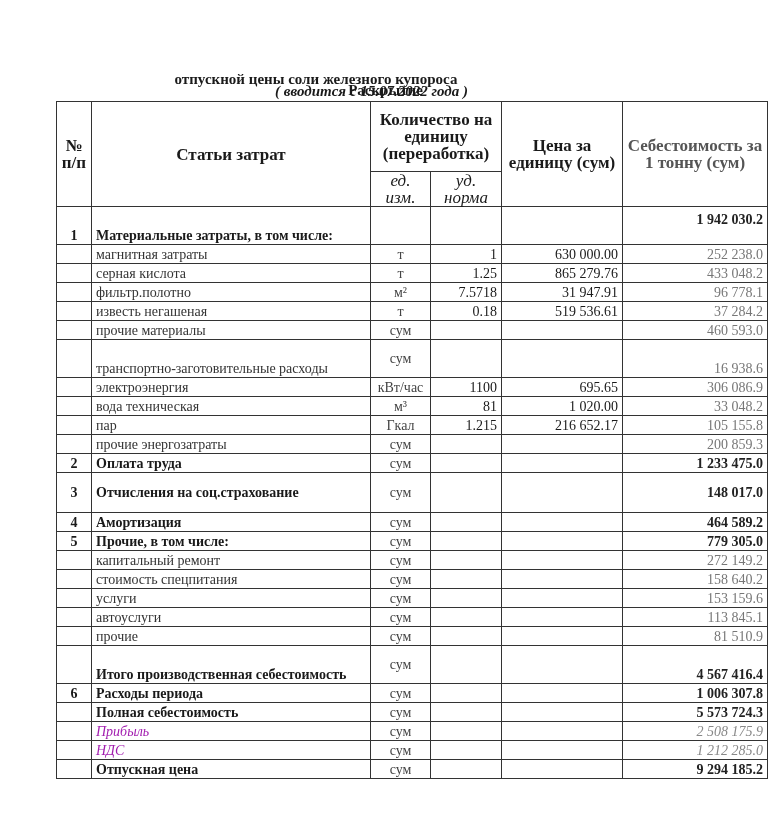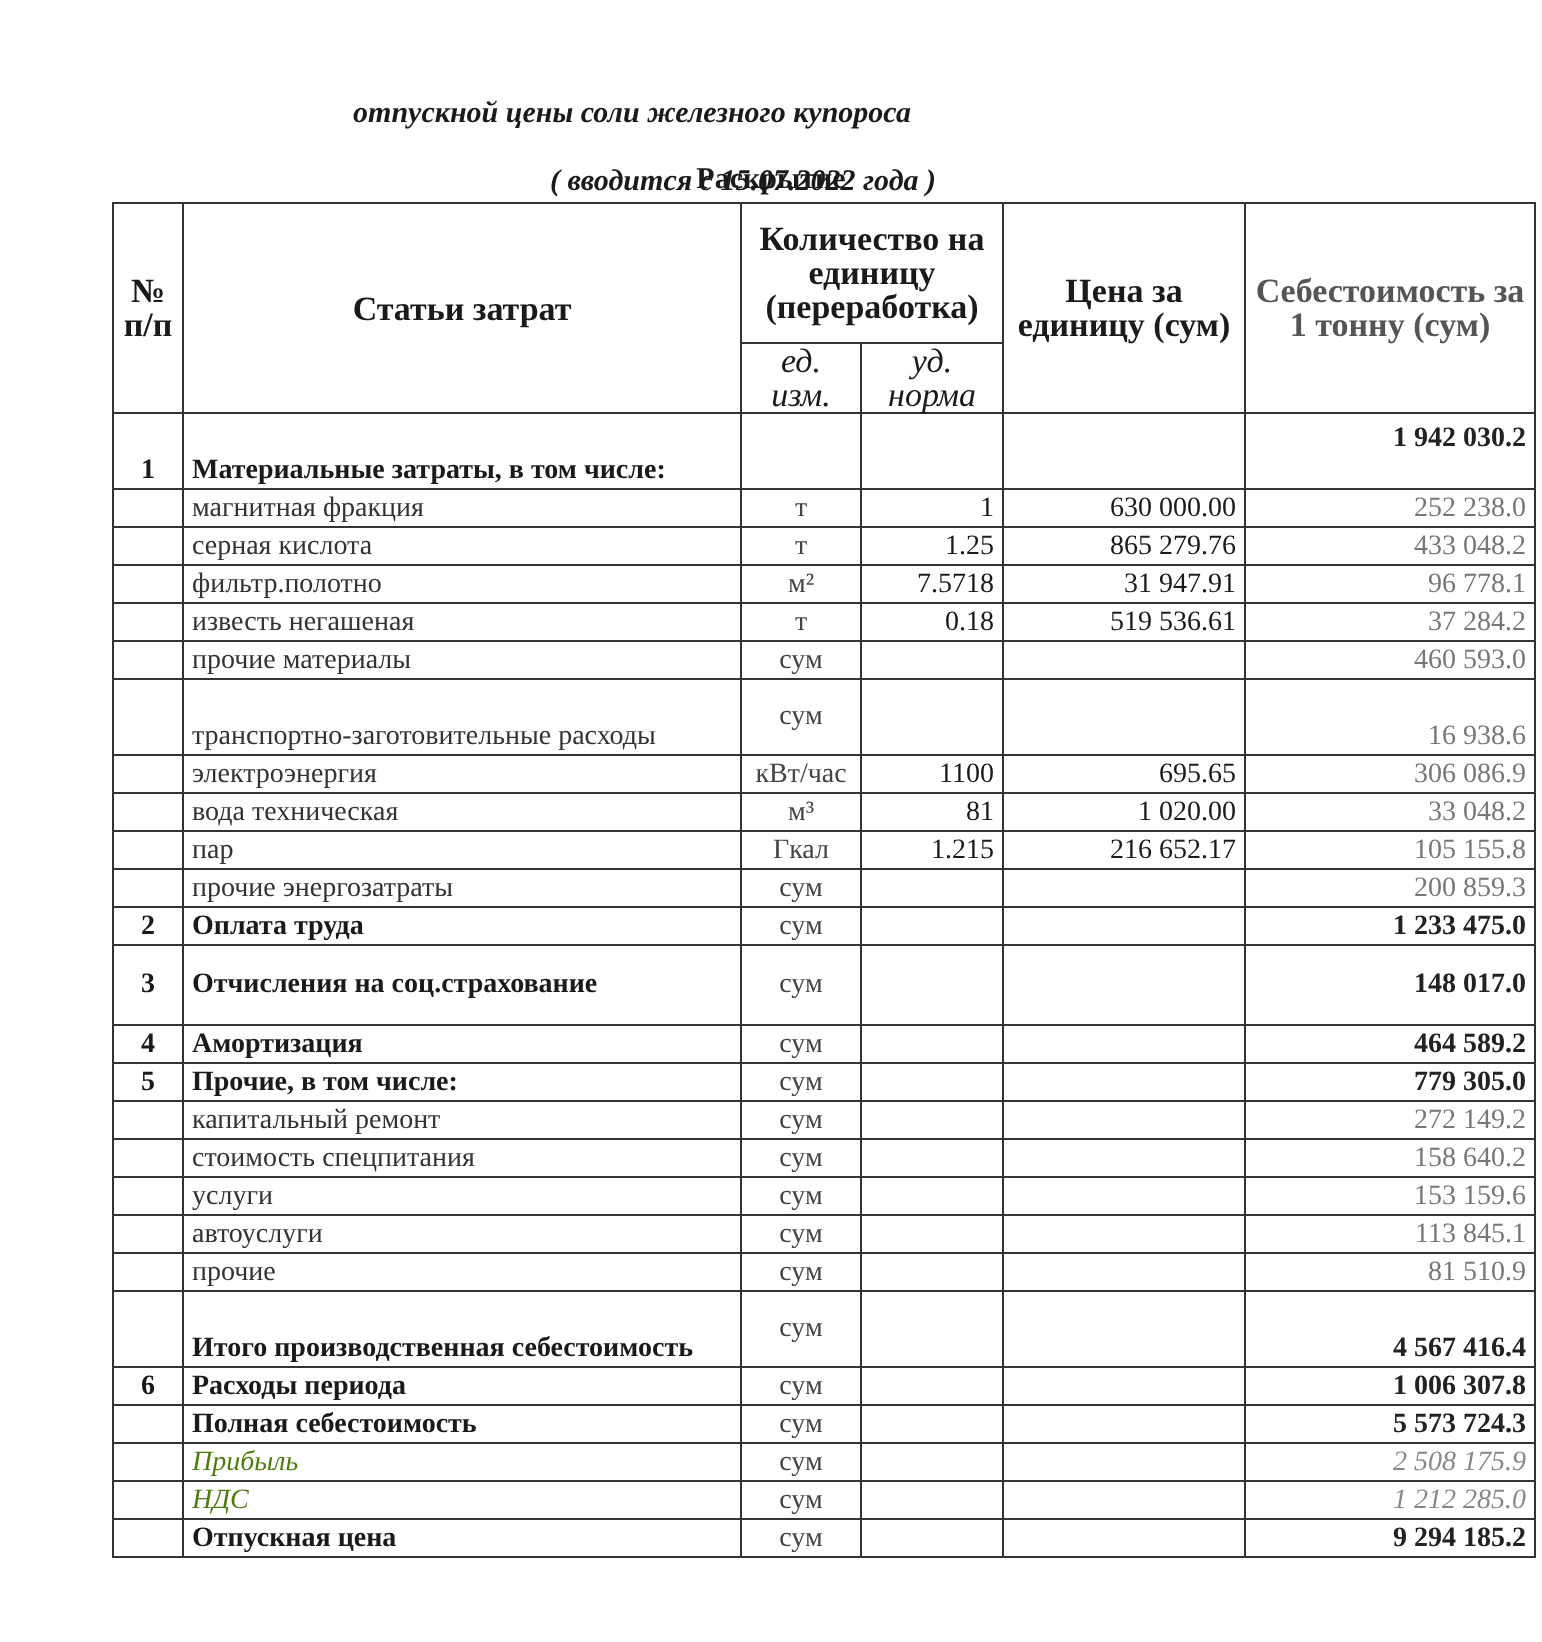--- a/index.html
+++ b/index.html
@@ -11,36 +11,36 @@
   td, th { border:1px solid #333; padding:0 4px; font-size:14px; line-height:17px; }
   th { font-weight:bold; text-align:center; vertical-align:middle; font-size:17px; }
   th.light { color:#555; font-weight:bold;margin-left:20px; }
   th.sub { font-style:italic; font-weight:normal; height:30px; }
   td.num-col { text-align:center; font-weight:bold; }
   td.unit { text-align:center; color:#444; }
   td.right { text-align:right; }
   td.val { text-align:right; color:#777; }
   tr.bold td.name { font-weight:bold; }
   tr.bold td.val { color:#222; font-weight:bold; }
-  tr.italic td.name { font-style:italic; color:#4d7c0f; }
+  tr.italic td.name { font-style:italic; color:#a21caf; }
   tr.italic td.val { font-style:italic; color:#888; }
   tr.sub td.name { color:#333; }
   tr { height:19px; }
   tr.tall { height:38px; }
   tr.tall td { vertical-align:bottom; }
   tr.tall td.unit { vertical-align:middle; }
   tr.top-val td.val { vertical-align:top; padding-top:4px; }
   tr.mid td { vertical-align:middle; }
 </style>
 </head>
 <body>
 
 <div class="titles">
   <div style="position:absolute;top:44px;width:771px;margin-top:37px;">Раскрытие</div>
-  <div style="position:absolute;top:48px;width:632px;font-style:italic;">отпускной цены  соли железного купороса</div>
+  <div style="position:absolute;top:70px;width:632px;">отпускной цены  соли железного купороса</div>
   <div style="position:absolute;top:82px;width:689px;font-style:italic;padding-left:27px;">( вводится с 15.07.2022 года )</div>
 </div>
 
 <table>
   <colgroup>
     <col style="width:35px">
     <col style="width:279px">
     <col style="width:60px">
     <col style="width:71px">
     <col style="width:121px">
@@ -63,21 +63,21 @@
       <tr class="bold tall top-val" style="height: 38px;">
         <td class="num-col">1</td>
         <td class="name">Материальные затраты,  в том числе:</td>
         <td class="unit"></td>
         <td class="right"></td>
         <td class="right"></td>
         <td class="val">1 942 030.2</td>
       </tr>
       <tr class="sub">
         <td class="num-col"></td>
-        <td class="name">магнитная фракция</td>
+        <td class="name">магнитная затраты</td>
         <td class="unit">т</td>
         <td class="right">1</td>
         <td class="right">630 000.00</td>
         <td class="val">252 238.0</td>
       </tr>
       <tr class="sub">
         <td class="num-col"></td>
         <td class="name">серная кислота</td>
         <td class="unit">т</td>
         <td class="right">1.25</td>

